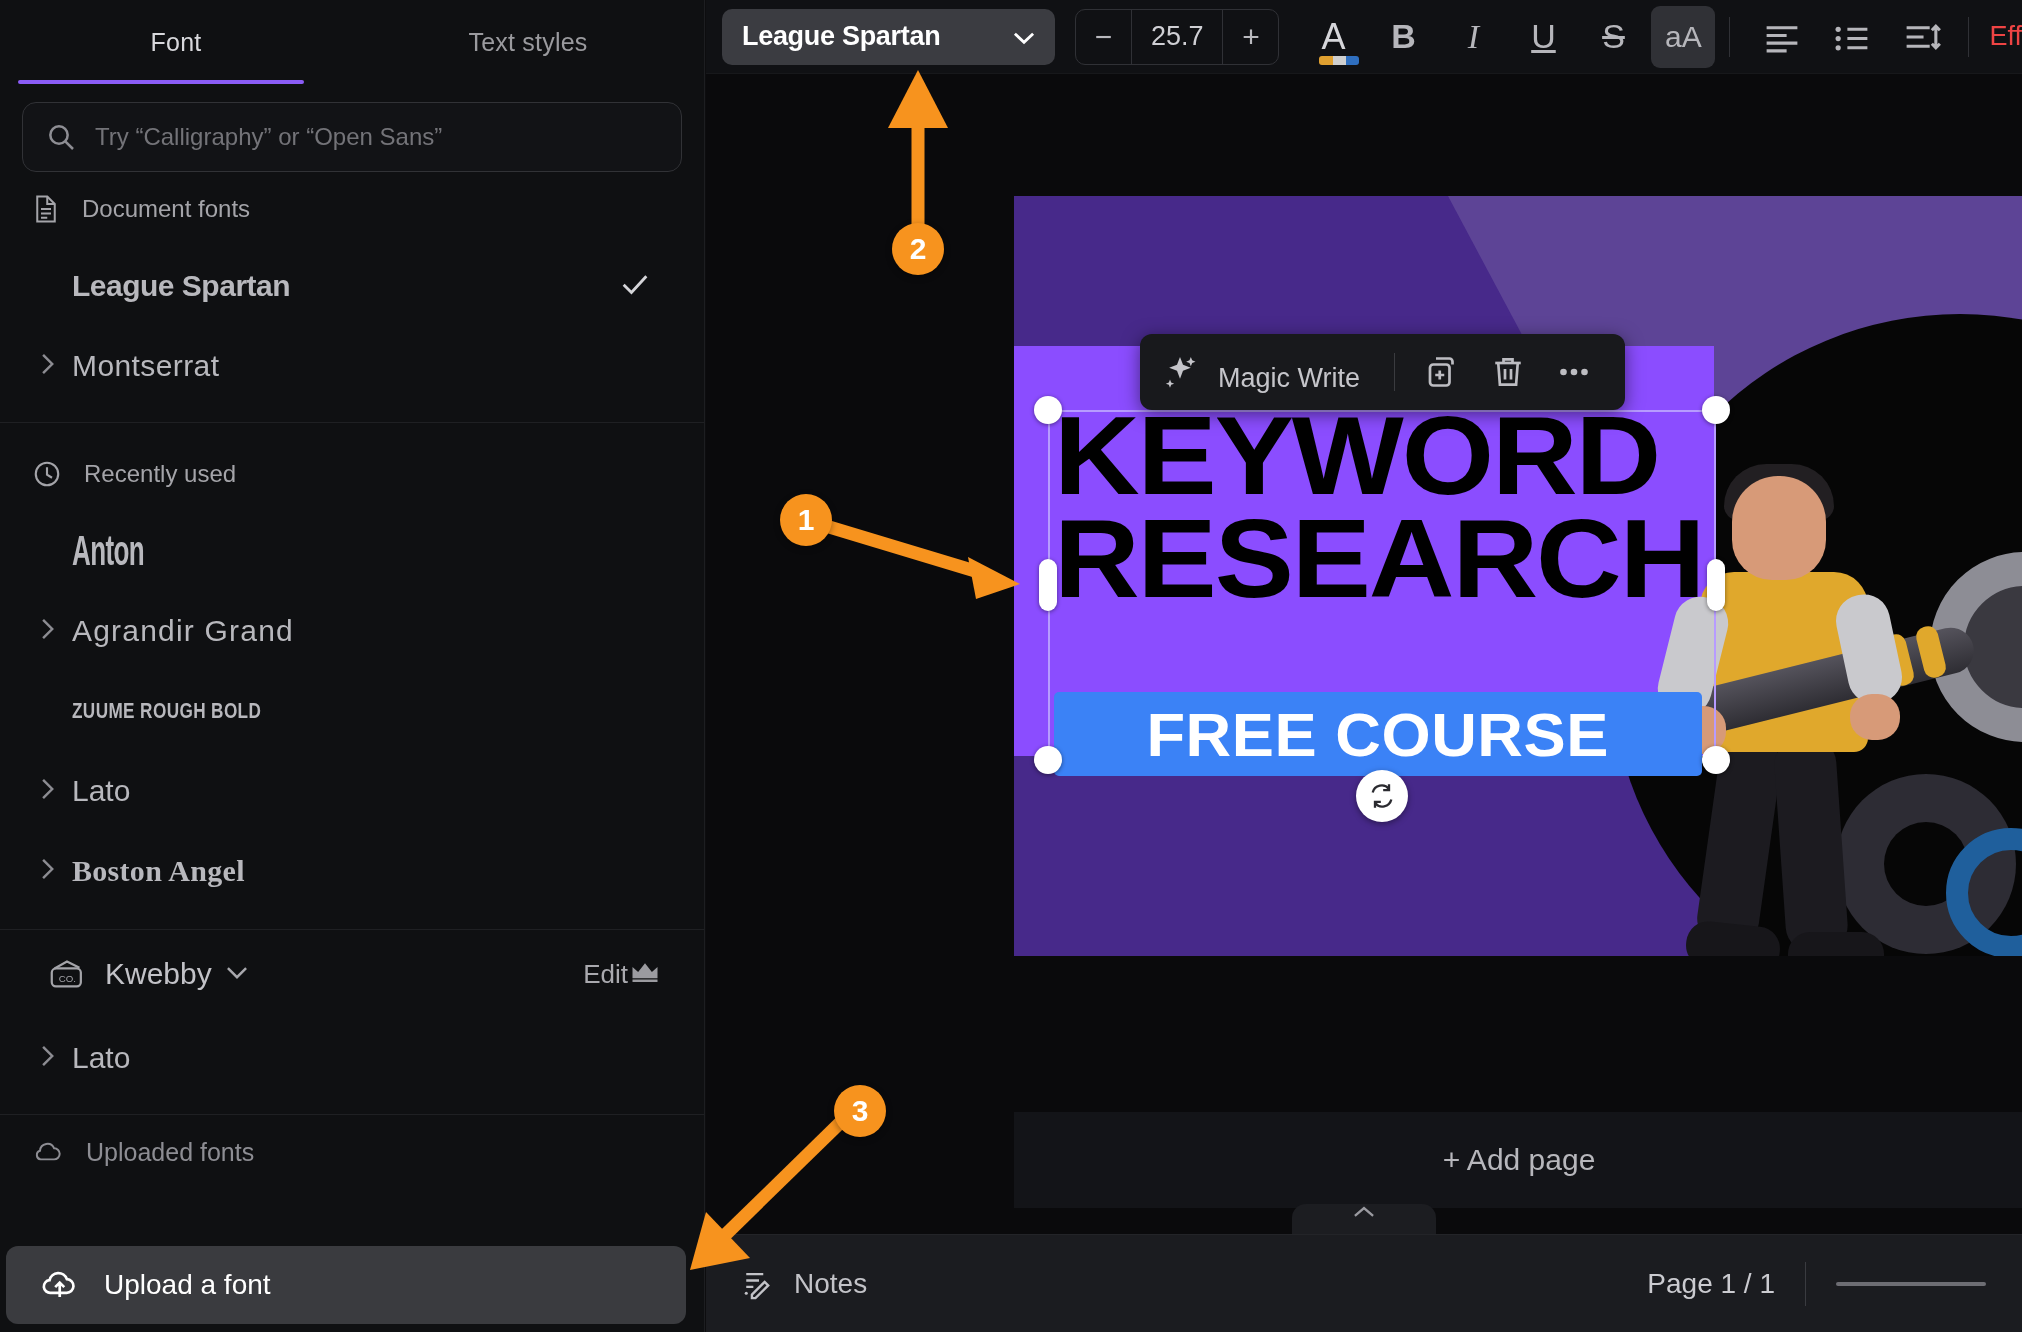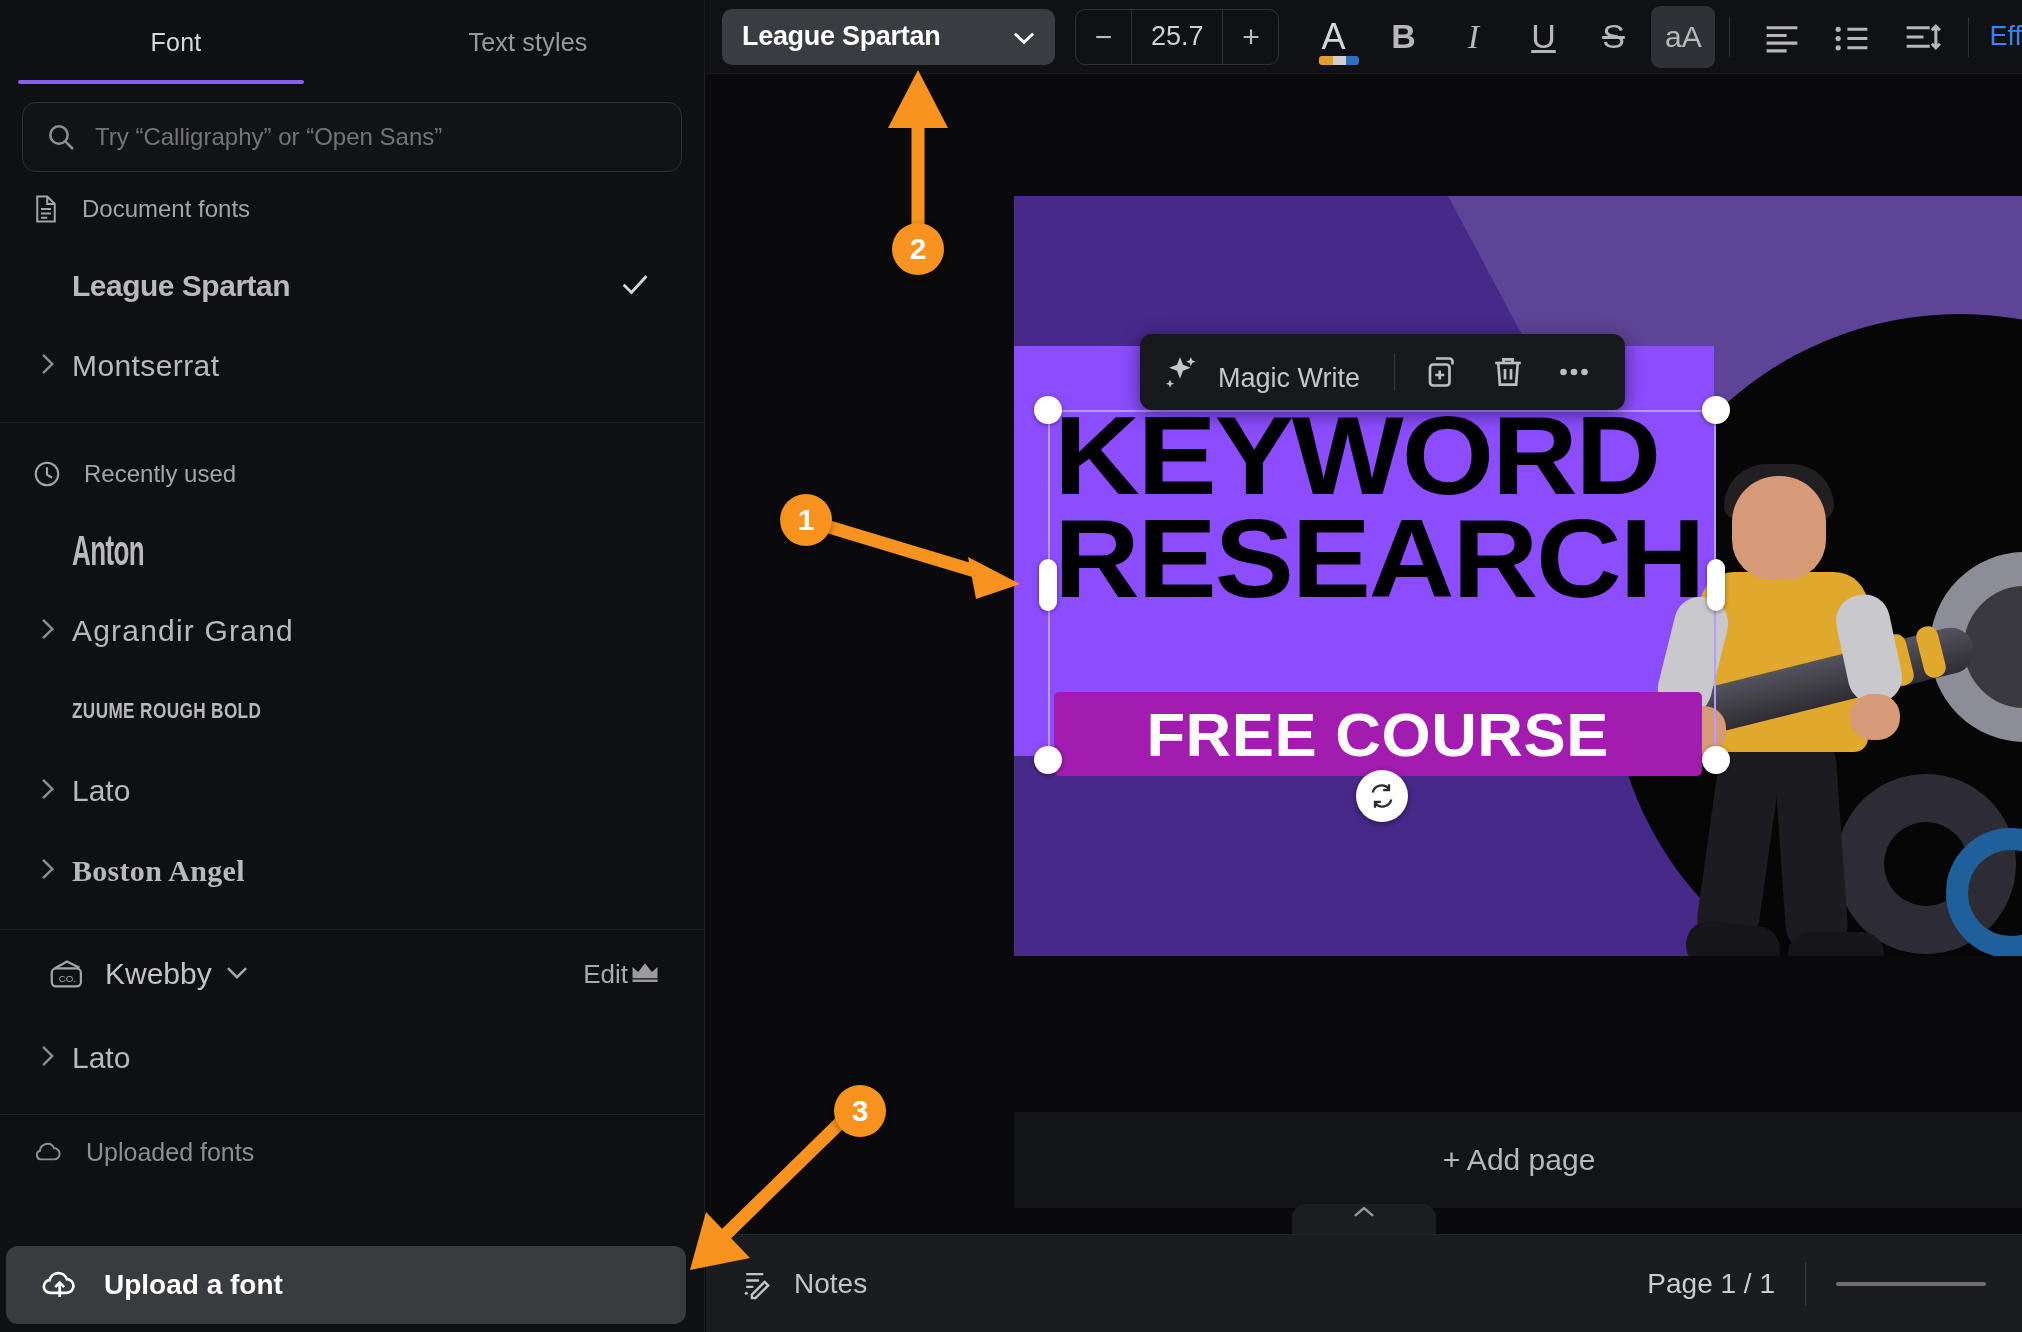--- a/index.html
+++ b/index.html
@@ -95,21 +95,21 @@
   .upload-ghost {
     display: flex; align-items: center; gap: 22px;
     height: 74px; padding: 0 32px; font-size: 25px; color: #8d8d93;
   }
   .upload-bar {
     position: absolute; left: 6px; bottom: 8px;
     width: 680px; height: 78px;
     background: #3a3b3f; border-radius: 12px;
     display: flex; align-items: center; gap: 24px; padding: 0 34px;
   }
-  .upload-bar .lbl { font-size: 28px; font-weight: 700; color: #fff; }
+  .upload-bar .lbl { font-size: 28px; font-weight: 400; color: #fff; }
 
   
   .toolbar {
     position: absolute; left: 706px; top: 0; right: 0; height: 74px;
     background: #101114; display: flex; align-items: center;
     padding-left: 16px; overflow: hidden;
     border-bottom: 1px solid #17181b;
   }
   .font-picker {
     display: flex; align-items: center; justify-content: space-between;
@@ -131,21 +131,21 @@
     border-left: 1px solid #303136; border-right: 1px solid #303136;
   }
   .tb-btn {
     width: 64px; height: 62px; margin-left: 6px; border-radius: 9px;
     display: flex; align-items: center; justify-content: center;
     color: #b6b6bb; cursor: pointer; flex: 0 0 auto;
   }
   .tb-btn.active { background: #303136; }
   .tb-btn.big { font-size: 34px; }
   .tb-sep { width: 1px; height: 40px; background: #303136; margin: 0 14px; flex: 0 0 auto; }
-  .tb-text { font-size: 27px; color: #3b82f6; margin-left: 6px; white-space: nowrap; }
+  .tb-text { font-size: 27px; color: #ef4444; margin-left: 6px; white-space: nowrap; }
   .fontcolor-A { position: relative; font-size: 36px; font-weight: 400; color: #d6d6da; line-height: 1; }
   .fontcolor-bar {
     position: absolute; left: -2px; bottom: -10px; width: 40px; height: 9px; border-radius: 3px;
     background: linear-gradient(90deg,#e0a030 0 34%,#cfcfcf 34% 68%,#2f6fc0 68% 100%);
   }
 
   
   .canvas-area {
     position: absolute; left: 706px; top: 74px; right: 0; bottom: 98px;
     background: #0a0a0c; overflow: hidden;
@@ -228,21 +228,21 @@
   }
   .headline {
     position: absolute; left: 6px; top: -6px; width: 660px;
     font-size: 112px; font-weight: 700; color: #000; line-height: .92;
     letter-spacing: -2px; text-align: left;
     font-family: "Liberation Sans", sans-serif;
     transform: scaleX(1.06); transform-origin: left top;
   }
   .subline-wrap {
     position: absolute; left: 6px; bottom: -16px; width: 648px; height: 84px;
-    background: #a21caf; border-radius: 5px;
+    background: #3b82f6; border-radius: 5px;
     display: flex; align-items: center; justify-content: center;
   }
   .subline {
     font-size: 62px; font-weight: 700; color: #fff; letter-spacing: .5px;
     transform: scaleX(1.02);
   }
 
   
   .magic-bar {
     position: absolute; left: 434px; top: 260px;

